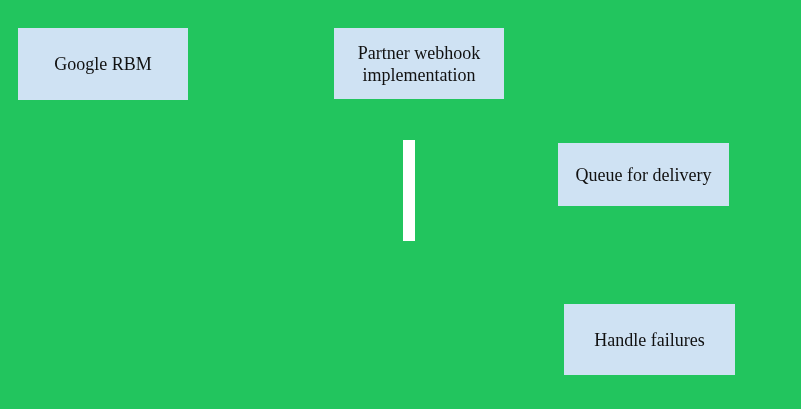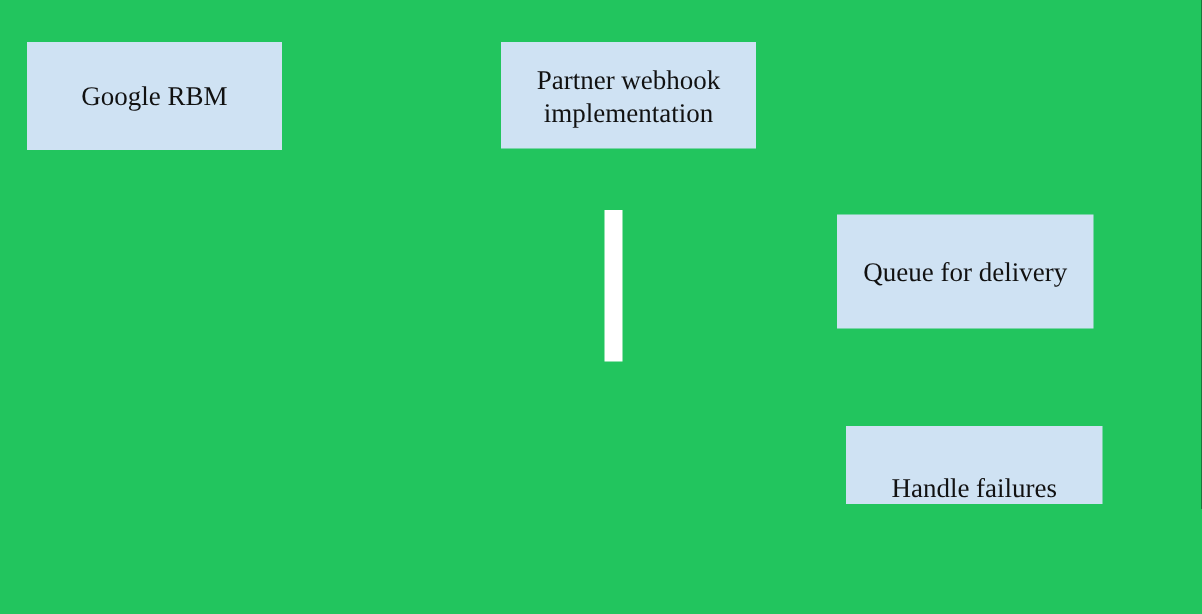--- a/index.html
+++ b/index.html
@@ -24,22 +24,22 @@
     line-height: 22px;
     display: flex;
     align-items: center;
     justify-content: center;
     text-align: center;
     padding: 0 8px;
     box-sizing: border-box;
   }
   .node-google   { left: 18px;  top: 28px;  width: 170px; height: 72px; }
   .node-partner  { left: 322px; top: 28px;  width: 170px; height: 71px; margin-left: 12px; }
-  .node-queue    { left: 558px; top: 143px; width: 171px; height: 76px; }
-  .node-failures { left: 564px; top: 284px; width: 171px; height: 52px; align-items: flex-end; }
+  .node-queue    { left: 558px; top: 143px; width: 171px; height: 63px; }
+  .node-failures { left: 564px; top: 304px; width: 171px; height: 71px; }
   .activation-bar {
     position: absolute;
     left: 403px;
     top: 140px;
     width: 12px;
     height: 101px;
     background: #ffffff;
   }
 </style>
 </head>

